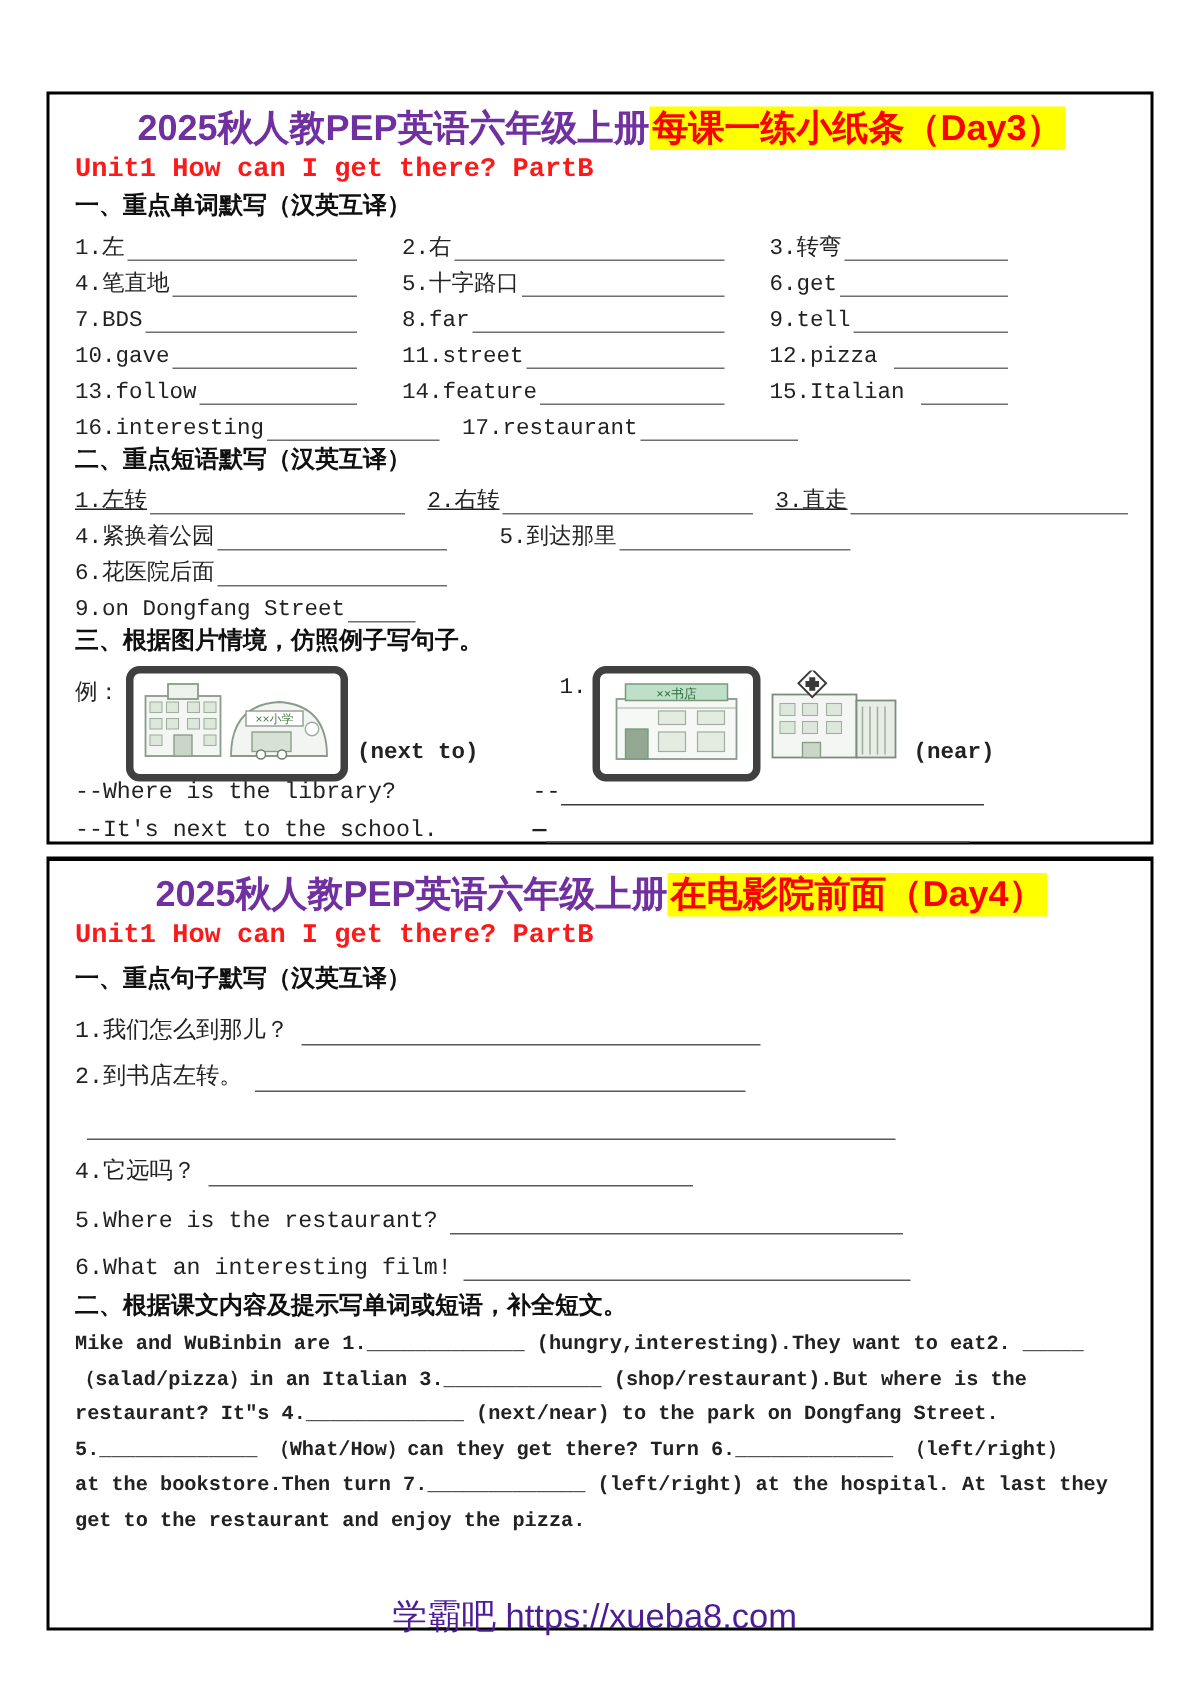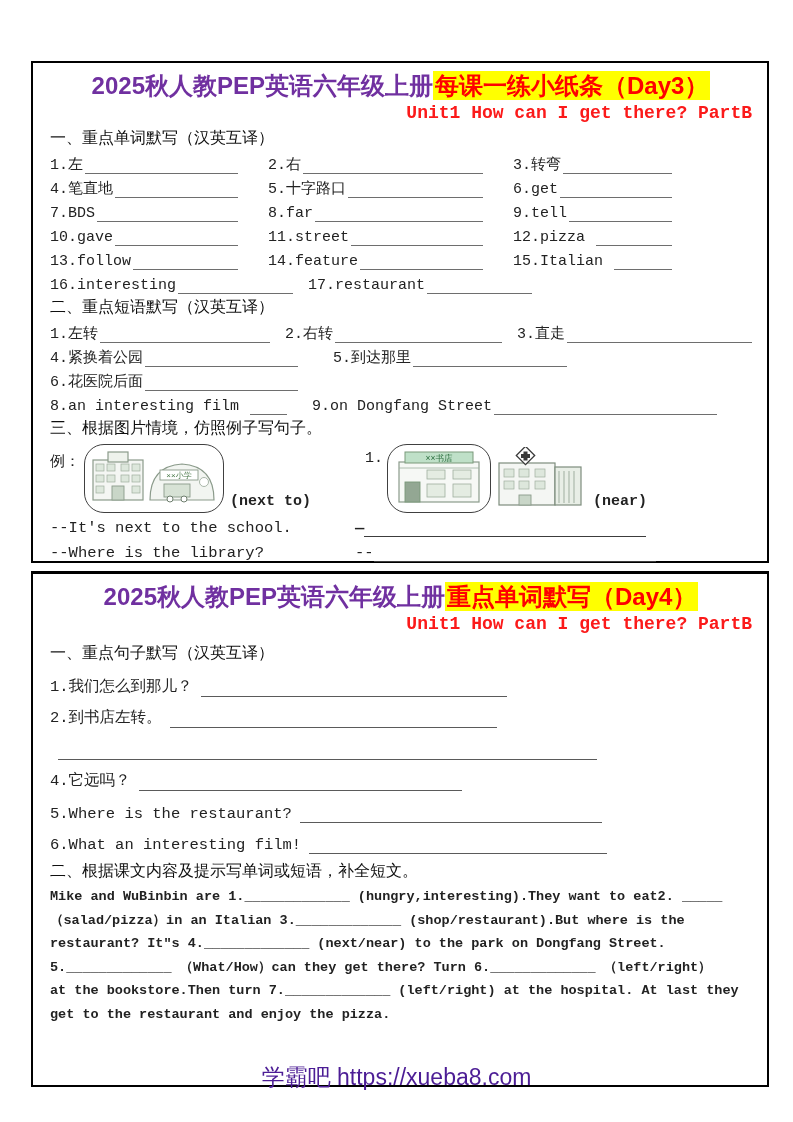--- a/index.html
+++ b/index.html
@@ -6,44 +6,44 @@
   body{position:relative;width:793px;height:1122px;font-family:"Liberation Mono","DejaVu Sans Mono",monospace;color:#222;overflow:hidden;}
 
   .sheet{position:absolute;left:31px;width:738px;background:#fff;border:2px solid #000;box-sizing:border-box;}
   #day3{top:61px;height:502px;}
   #day4{top:571px;height:516px;border-top-width:3px;}
   .inner{padding:8px 15px 0 17px;}
 
   .title{text-align:center;font-family:"Liberation Sans",sans-serif;font-weight:bold;font-size:24px;line-height:30px;white-space:nowrap;}
   .title .purple{color:#7030a0;}
   .title .hl{color:#fe0000;background:#ffff00;padding:1px 2px;}
-  .subtitle{text-align:right;color:#fb1a1a;font-weight:bold;font-size:18px;line-height:24px;}
-
-  .heading{font-family:"Liberation Sans",sans-serif;font-weight:normal;font-size:16px;line-height:25px;color:#101010;}
+  .subtitle{text-align:left;color:#fb1a1a;font-weight:bold;font-size:18px;line-height:24px;}
+
+  .heading{font-family:"Liberation Sans",sans-serif;font-weight:bold;font-size:16px;line-height:25px;color:#101010;}
 
   .grid{display:grid;}
   .g1{grid-template-columns:218px 245px 1fr;}
   .g1b{grid-template-columns:258px 1fr;}
-  .g2a{grid-template-columns:235px 232px 1fr;}
+  .g2a{grid-template-columns:235px 232px 1fr;text-decoration:underline;}
   .g2b{grid-template-columns:283px 1fr;}
   .g2d{grid-template-columns:262px 1fr;}
 
   .item{display:flex;align-items:flex-end;height:24px;font-size:15px;}
   .lbl{white-space:pre;}
   .blank{flex:1;border-bottom:1.5px solid #6e6e6e;height:15px;margin-left:2px;}
   .mr0{margin-right:0;}  .mr15{margin-right:15px;} .mr25{margin-right:25px;}
   .mr30{margin-right:30px;} .mr35{margin-right:35px;} .mr80{margin-right:80px;}
   .mr145{margin-right:145px;} .mr150{margin-right:150px;} .mr155{margin-right:155px;}
   .mr175{margin-right:175px;} .mr185{margin-right:185px;} .mr220{margin-right:220px;}
   .mr245{margin-right:245px;} .mr255{margin-right:255px;} .mr290{margin-right:290px;}
 
   .exrow{display:flex;align-items:flex-end;height:68px;margin-top:4px;font-size:15px;}
   .exlbl{align-self:flex-start;padding-top:8px;white-space:pre;}
   .numlbl{align-self:flex-start;padding-top:6px;margin-left:48px;white-space:pre;}
-  .imgbox{border:1px solid #404040;border-radius:20px;padding:3px 5px;background:#fff;align-self:flex-start;margin-left:4px;}
+  .imgbox{border:5px solid #404040;border-radius:9px;padding:3px 5px;background:#fff;align-self:flex-start;margin-left:4px;}
   .caption{margin:0 6px 2px 6px;white-space:pre;font-weight:bold;}
   .freepic{align-self:flex-end;margin-left:4px;}
 
   .dlg{display:flex;align-items:flex-end;height:25px;font-size:15.5px;}
   .dlg .qtext{width:305px;white-space:pre;}
   .dlg .prefix{white-space:pre;}
   .dlg .ansblank{width:282px;border-bottom:1.5px solid #3c3c3c;height:15px;}
   .emdash{font-weight:bold;}
 
   .sent{display:flex;align-items:flex-end;height:31.5px;font-size:15.5px;}
@@ -165,24 +165,20 @@
           <span class="blank mr185"></span>
         </div>
     </div>
     <div class="grid g2b">
       <div class="item">
           <span class="lbl">6.花医院后面</span>
           <span class="blank mr35"></span>
         </div>
     </div>
     <div class="grid g2d">
-      <div class="item">
-          <span class="lbl">8.an interesting film </span>
-          <span class="blank mr25"></span>
-        </div>
       <div class="item">
           <span class="lbl">9.on Dongfang Street</span>
           <span class="blank mr35"></span>
         </div>
     </div>
 
     <div class="heading">三、根据图片情境，仿照例子写句子。</div>
     <div class="exrow">
       <span class="exlbl">例：</span>
       <span class="imgbox">
@@ -252,36 +248,36 @@
             <line x1="64" y1="24" x2="64" y2="56" stroke="#9fae9f" stroke-width="1"></line>
             <line x1="69" y1="24" x2="69" y2="56" stroke="#9fae9f" stroke-width="1"></line>
             <line x1="74" y1="24" x2="74" y2="56" stroke="#9fae9f" stroke-width="1"></line>
             <line x1="79" y1="24" x2="79" y2="56" stroke="#9fae9f" stroke-width="1"></line>
           </g>
         </svg>
       </span>
       <span class="caption">(near)</span>
     </div>
     <div class="dlg">
+      <span class="qtext">--Where is the library?</span>
+      <span class="prefix">--</span>
+      <span class="ansblank"></span>
+    </div>
+    <div class="dlg">
       <span class="qtext">--It's next to the school.</span>
       <span class="prefix emdash">—</span>
       <span class="ansblank"></span>
     </div>
-    <div class="dlg">
-      <span class="qtext">--Where is the library?</span>
-      <span class="prefix">--</span>
-      <span class="ansblank"></span>
-    </div>
   </div>
 </div>
 
 <div class="sheet" id="day4">
   <div class="inner">
     <div class="title">
-      <span class="purple">2025秋人教PEP英语六年级上册</span><span class="hl">重点单词默写（Day4）</span>
+      <span class="purple">2025秋人教PEP英语六年级上册</span><span class="hl">在电影院前面（Day4）</span>
     </div>
     <div class="subtitle">Unit1 How can I get there? PartB</div>
 
     <div class="heading mt4">一、重点句子默写（汉英互译）</div>
     <div class="sent">
         <span class="lbl">1.我们怎么到那儿？</span>
         <span class="blank mr245"></span>
       </div>
     <div class="sent">
         <span class="lbl">2.到书店左转。</span>

